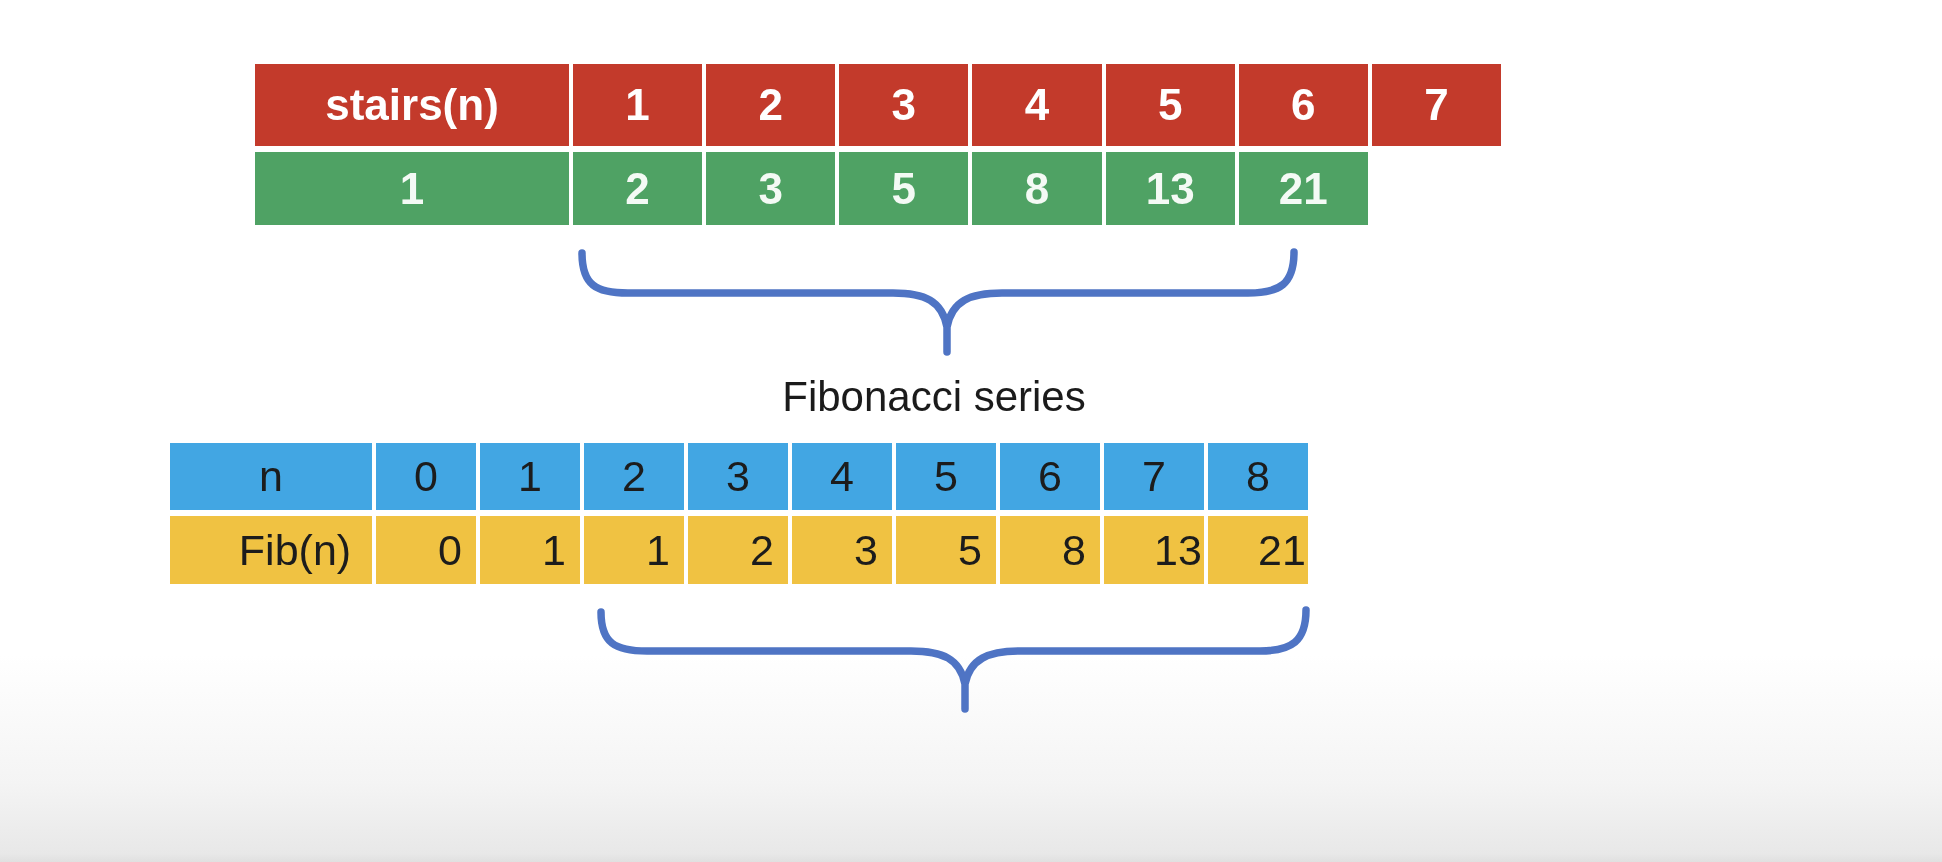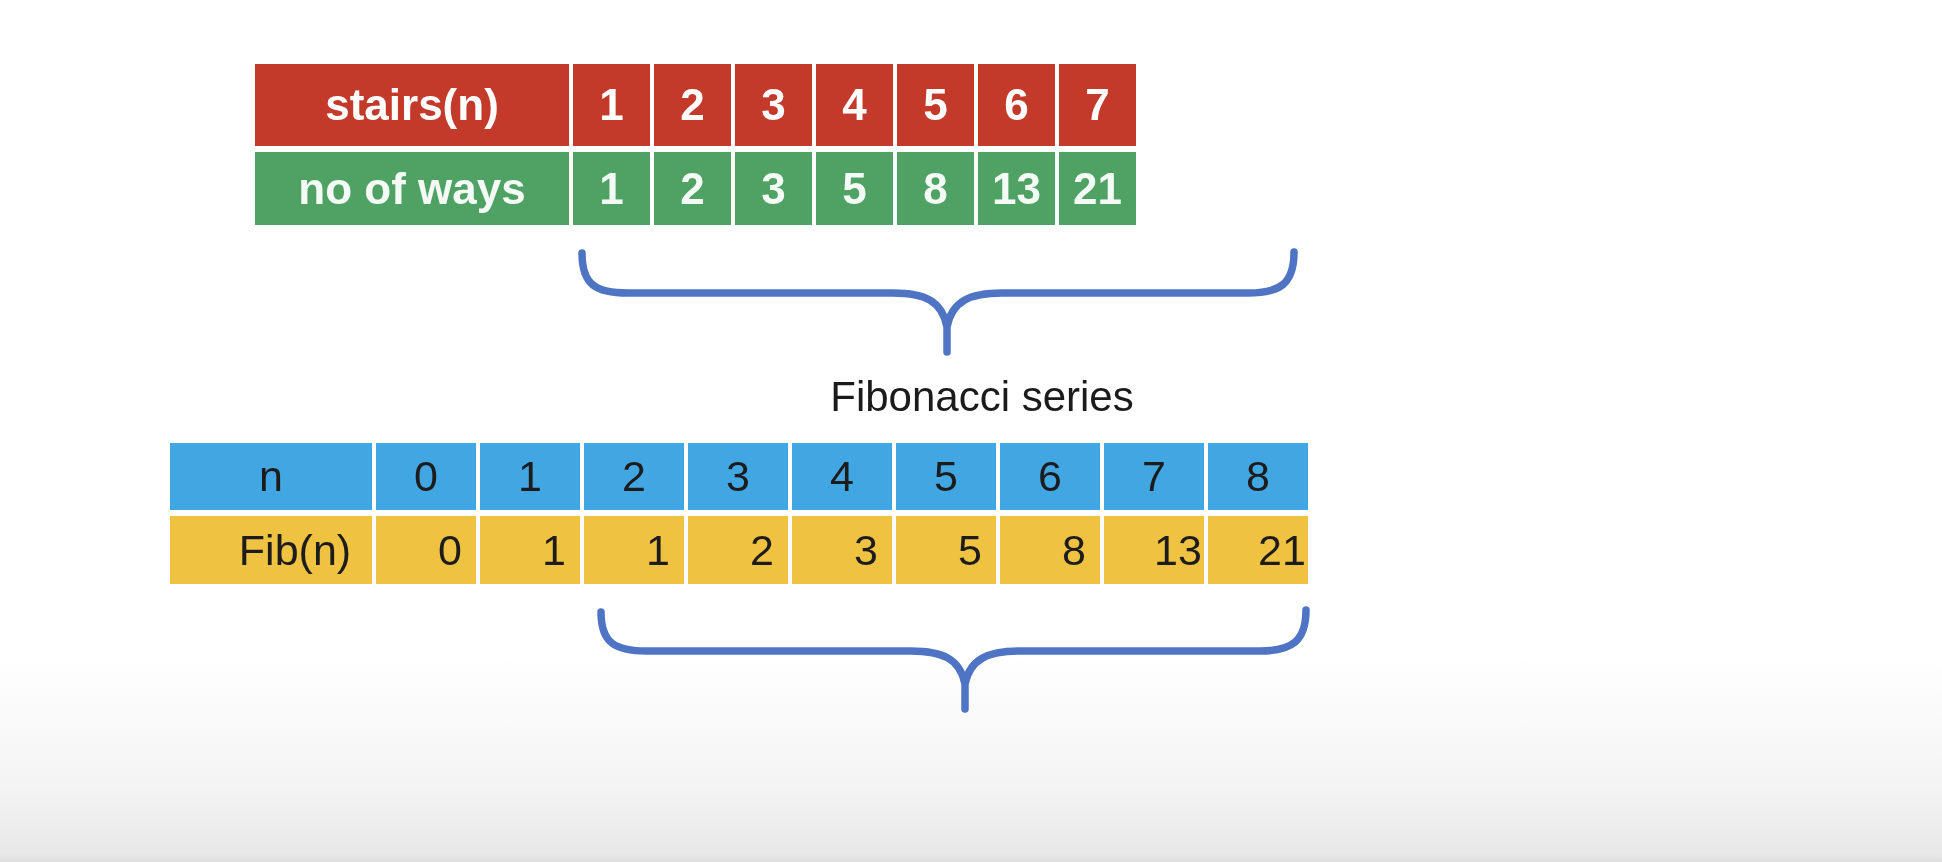--- a/index.html
+++ b/index.html
@@ -21,21 +21,21 @@
   }
 
   .tbl {
     position: absolute;
     display: grid;
     column-gap: 4px;
     row-gap: 6px;
   }
   #stairs-table {
     left: 255px; top: 64px;
-    width: 881px;
+    width: 1246px;
     grid-template-columns: 314px repeat(7, 1fr);
     grid-template-rows: 82px 73px;
   }
   #fib-table {
     left: 170px; top: 443px;
     width: 1138px;
     grid-template-columns: 202px repeat(9, 1fr);
     grid-template-rows: 67px 68px;
   }
 
@@ -47,21 +47,21 @@
     line-height: 1;
   }
   .cell.red    { background: #c33a2b; color: #ffffff; font-weight: 700; }
   .cell.green  { background: #4fa264; color: #f4faf5; font-weight: 700; }
   .cell.blue   { background: #42a6e3; color: #1c1c1c; font-weight: 400; }
   .cell.yellow { background: #f0c242; color: #1c1c1c; font-weight: 400; padding-left: 48px; }
   #fib-table .cell { font-size: 43px; }
 
   #caption {
     position: absolute;
-    left: 732px; top: 372px;
+    left: 684px; top: 372px;
     width: 500px;
     text-align: center;
     font-size: 42px;
     line-height: 50px;
     color: #1b1b1b;
     font-weight: 400;
   }
 
   #braces-svg {
     position: absolute;
@@ -86,21 +86,20 @@
 
   <div class="tbl" id="stairs-table">
     <div class="cell red">stairs(n)</div>
     <div class="cell red">1</div>
     <div class="cell red">2</div>
     <div class="cell red">3</div>
     <div class="cell red">4</div>
     <div class="cell red">5</div>
     <div class="cell red">6</div>
     <div class="cell red">7</div>
-    <div class="cell green">no of ways</div>
     <div class="cell green">1</div>
     <div class="cell green">2</div>
     <div class="cell green">3</div>
     <div class="cell green">5</div>
     <div class="cell green">8</div>
     <div class="cell green">13</div>
     <div class="cell green">21</div>
   </div>
 
   <div id="caption">Fibonacci series</div>

